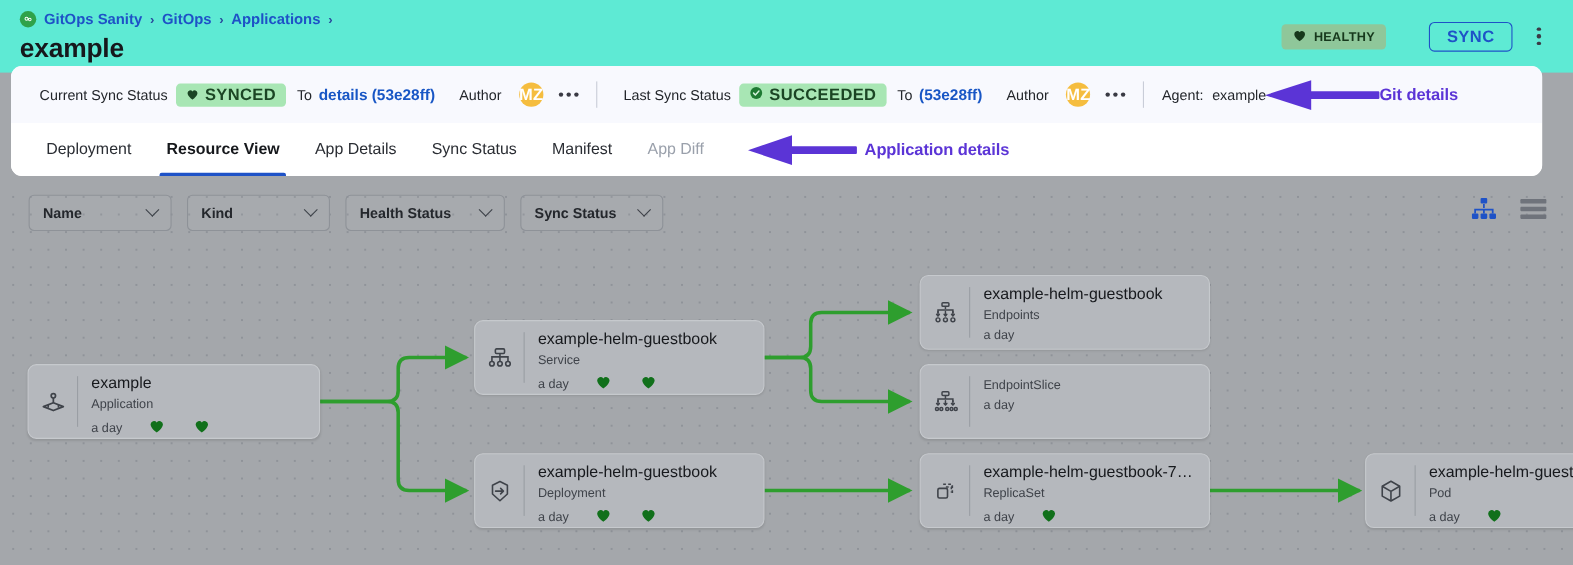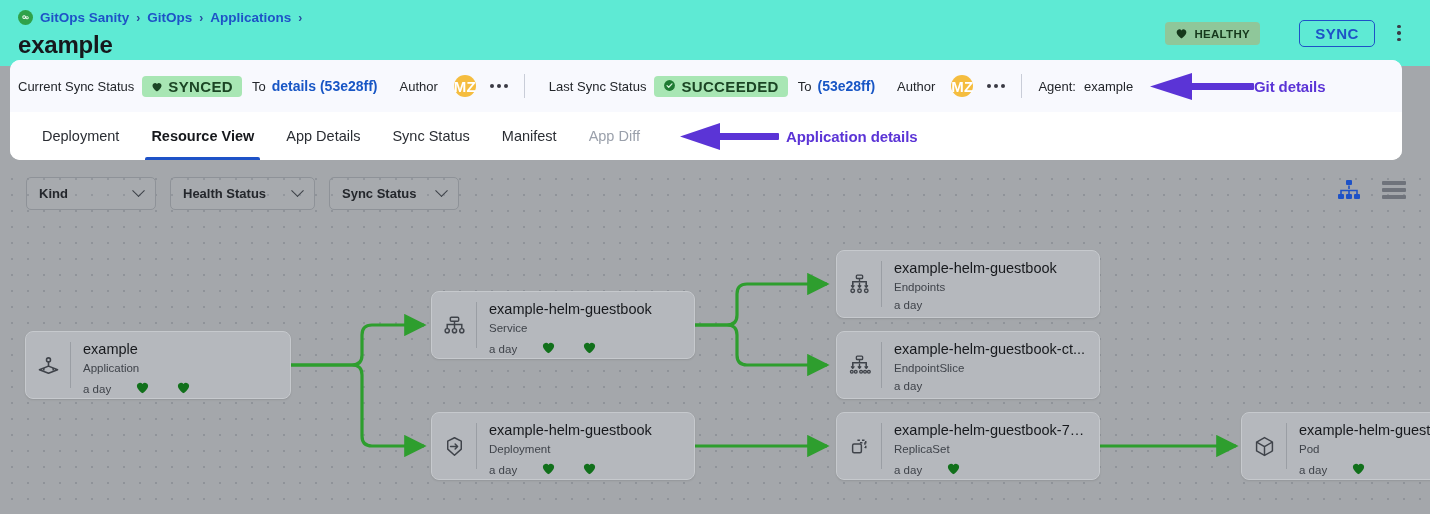--- a/index.html
+++ b/index.html
@@ -30,21 +30,21 @@
               display: flex; align-items: center; justify-content: center; cursor: pointer;
               font-family: "Liberation Sans", sans-serif; }
   .kebab { position: absolute; right: 22px; top: 22px; width: 18px; height: 22px;
            display: flex; flex-direction: column; align-items: center; justify-content: center; gap: 3px; cursor: pointer; }
   .kebab i { width: 3.5px; height: 3.5px; border-radius: 50%; background: #3b3b46; display: block; }
 
   
   .panel { position: absolute; left: 10px; top: 60px; width: 1392px; height: 100px;
            background: #fff; border-radius: 10px; overflow: hidden; }
   .syncbar { position: absolute; left: 0; top: 0; width: 100%; height: 52px; background: #f8f9fe;
-             display: flex; align-items: center; padding-left: 0; font-size: 13px; }
+             display: flex; align-items: center; padding-left: 18px; font-size: 13px; }
   .sb-label { color: #23262b; margin: 0 8px; white-space: nowrap; }
   .sb-badge { height: 21px; border-radius: 4px; background: #a8e6b4; display: inline-flex;
               align-items: center; gap: 5px; padding: 0 9px; font-size: 15px; font-weight: 700;
               color: #1b4524; letter-spacing: .35px; }
   .sb-strong { color: #1856c5; font-weight: 700; font-size: 14px; white-space: nowrap; }
   .sb-to { color: #23262b; font-size: 13px; margin-left: 10px; margin-right: 6px; }
   .avatar { width: 22px; height: 22px; border-radius: 50%; background: #f5bd3f; color: #fff;
             font-size: 15px; font-weight: 700; display: flex; align-items: center; justify-content: center;
             margin-left: 8px; letter-spacing: .2px; }
   .dots { display: inline-flex; gap: 3px; margin-left: 14px; cursor: pointer; }
@@ -211,20 +211,24 @@
         <rect x="36" y="11" width="63" height="7" rx="1"></rect>
         <path d="M0 14.5 L40 1 L40 28 Z"></path>
       </g>
   </svg>
   <div class="anno" style="left:786px; top:128px;">Application details</div>
 
   <div class="graph">
 
     <div class="filters">
       <div class="filter">
+        <span>Name</span>
+        <span class="chev"></span>
+      </div>
+      <div class="filter">
         <span>Kind</span>
         <span class="chev"></span>
       </div>
       <div class="filter w145">
         <span>Health Status</span>
         <span class="chev"></span>
       </div>
       <div class="filter">
         <span>Sync Status</span>
         <span class="chev"></span>
@@ -386,21 +390,20 @@
           <path d="M4.3 13.2l1.2 1.4 1.2-1.4M10.8 13.2l1.2 1.4 1.2-1.4M17.3 13.2l1.2 1.4 1.2-1.4" stroke-linecap="round" stroke-linejoin="round"></path>
           <circle cx="4.6" cy="18" r="1.3"></circle>
             <circle cx="8.4" cy="18" r="1.3"></circle>
           <circle cx="13.5" cy="18" r="1.3"></circle>
             <circle cx="17.3" cy="18" r="1.3"></circle>
             <circle cx="21" cy="18" r="1.3"></circle>
         </svg>
       </div>
       <div class="node-div"></div>
       <div class="node-body">
-        <div class="node-title">example-helm-guestbook-ct...</div>
         <div class="node-kind">EndpointSlice</div>
         <div class="node-meta">
           <span class="node-age">a day</span>
         </div>
       </div>
     </div>
 
     <div class="node" style="left:836px; top:247px; width:264px; height:68px;">
       <div class="node-ic">
         <svg width="25" height="25" viewBox="0 0 24 24" fill="none" stroke="#3f434a" stroke-width="1.4" stroke-linejoin="round">

